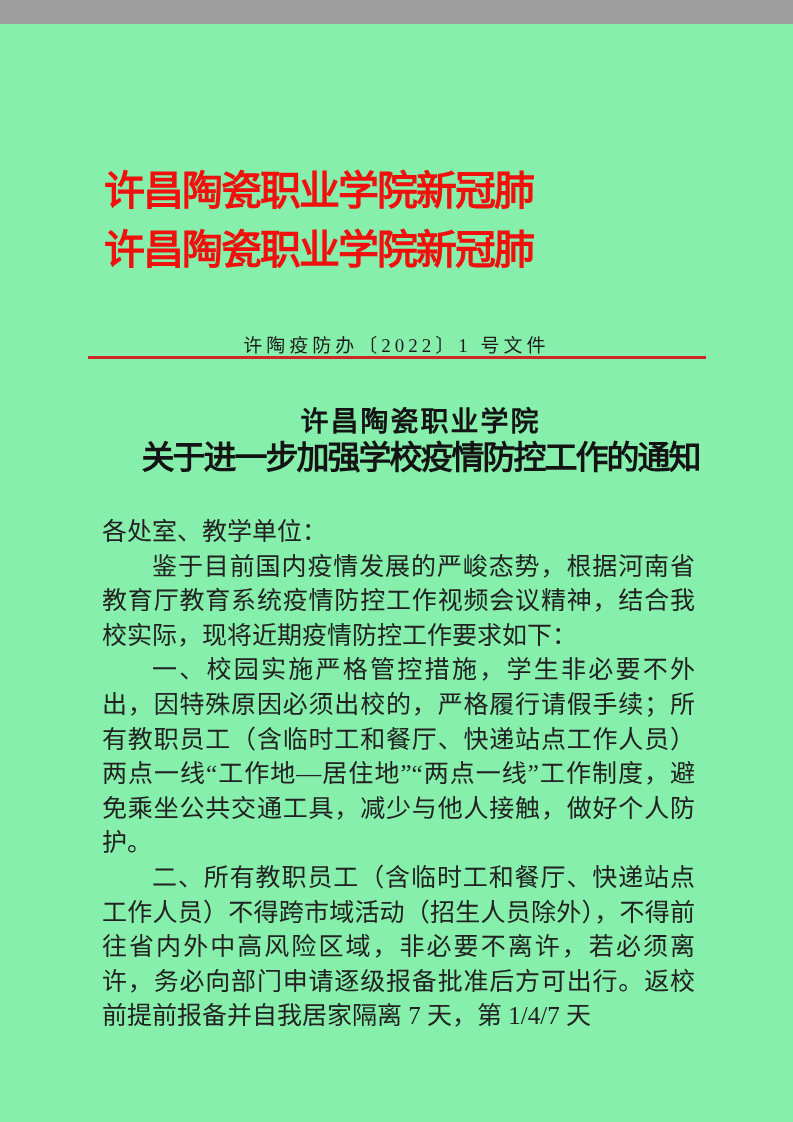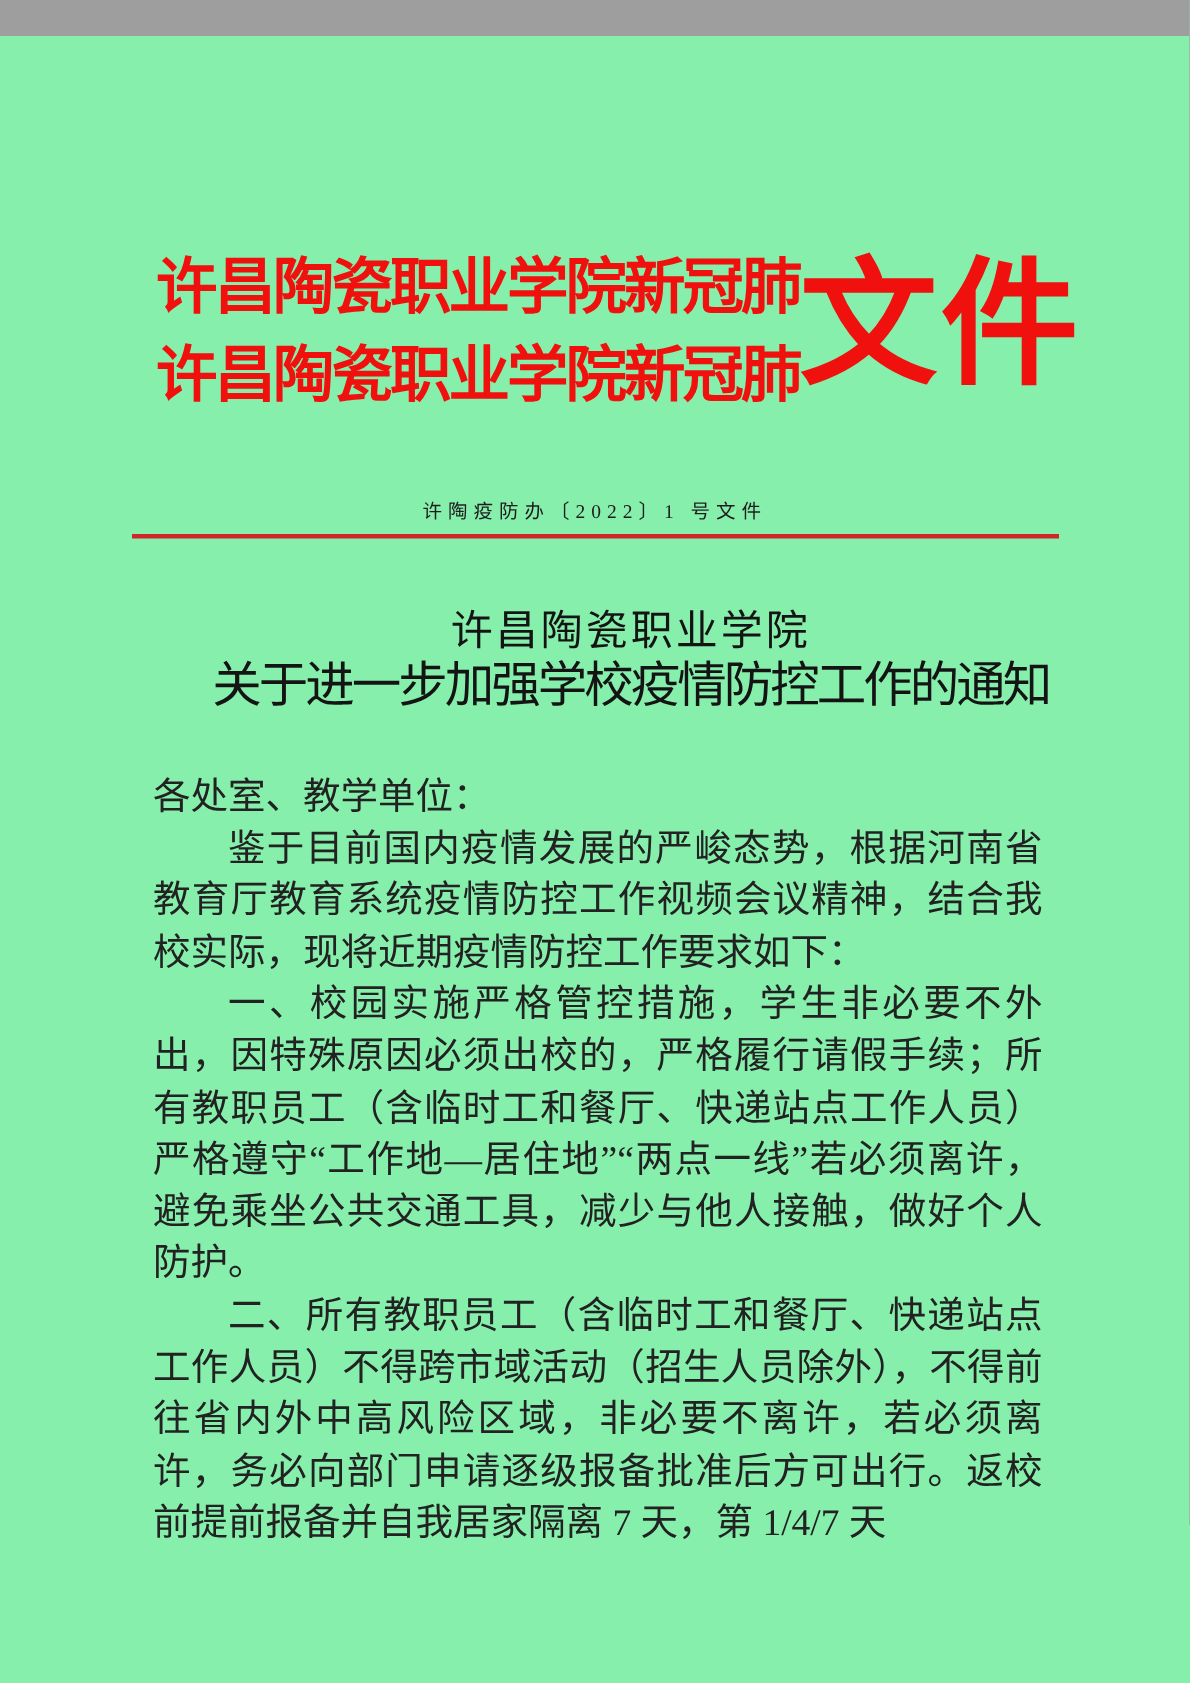--- a/index.html
+++ b/index.html
@@ -43,21 +43,21 @@
     padding-bottom: 8px;
   }
 
   
   .doc-number {
     position: absolute;
     top: 306px;
     left: 0;
     width: 100%;
     text-align: center;
-    font-size: 13px;
+    font-size: 19px;
     letter-spacing: 4px;
     color: #1c1c1c;
     white-space: nowrap;
   }
   .red-rule {
     position: absolute;
     top: 332px;
     left: 88px;
     width: 618px;
     height: 3px;
@@ -65,21 +65,21 @@
   }
 
   
   .doc-title {
     position: absolute;
     top: 381px;
     left: 0;
     width: 100%;
     text-align: center;
     color: #141414;
-    font-weight: normal;
+    font-weight: bold;
     padding-left: 48px;
   }
   .doc-title .t1 {
     font-size: 28px;
     line-height: 33px;
     letter-spacing: 2px;
   }
   .doc-title .t2 {
     font-size: 33px;
     line-height: 40px;
@@ -104,32 +104,31 @@
 </head>
 <body>
 
 <div class="page">
 
   <div class="letterhead">
     <div class="org-name">
       <div>许昌陶瓷职业学院新冠肺</div>
       <div>许昌陶瓷职业学院新冠肺</div>
     </div>
-    <div class="file-word">文件</div>
   </div>
 
   <div class="doc-number">许陶疫防办〔2022〕1 号文件</div>
 
   <div class="red-rule"></div>
 
   <div class="doc-title">
     <div class="t1">许昌陶瓷职业学院</div>
     <div class="t2">关于进一步加强学校疫情防控工作的通知</div>
   </div>
 
   <div class="doc-body">
     <p>各处室、教学单位：</p>
     <p class="indent">鉴于目前国内疫情发展的严峻态势，根据河南省教育厅教育系统疫情防控工作视频会议精神，结合我校实际，现将近期疫情防控工作要求如下：</p>
-    <p class="indent">一、校园实施严格管控措施，学生非必要不外出，因特殊原因必须出校的，严格履行请假手续；所有教职员工（含临时工和餐厅、快递站点工作人员）严格遵守“工作地—居住地”“两点一线”若必须离许，避免乘坐公共交通工具，减少与他人接触，做好个人防护。</p>
+    <p class="indent">一、校园实施严格管控措施，学生非必要不外出，因特殊原因必须出校的，严格履行请假手续；所有教职员工（含临时工和餐厅、快递站点工作人员）两点一线“工作地—居住地”“两点一线”工作制度，避免乘坐公共交通工具，减少与他人接触，做好个人防护。</p>
     <p class="indent">二、所有教职员工（含临时工和餐厅、快递站点工作人员）不得跨市域活动（招生人员除外），不得前往省内外中高风险区域，非必要不离许，若必须离许，务必向部门申请逐级报备批准后方可出行。返校前提前报备并自我居家隔离 7 天，第 1/4/7 天</p>
   </div>
 
 </div>
 
 </body></html>

